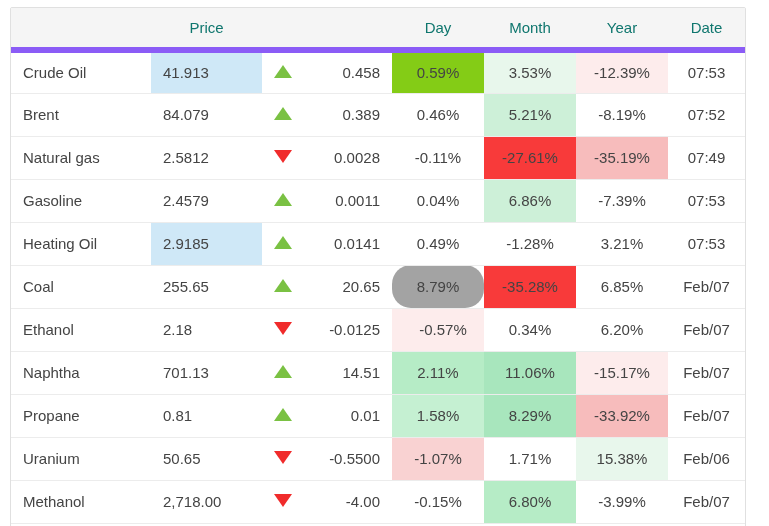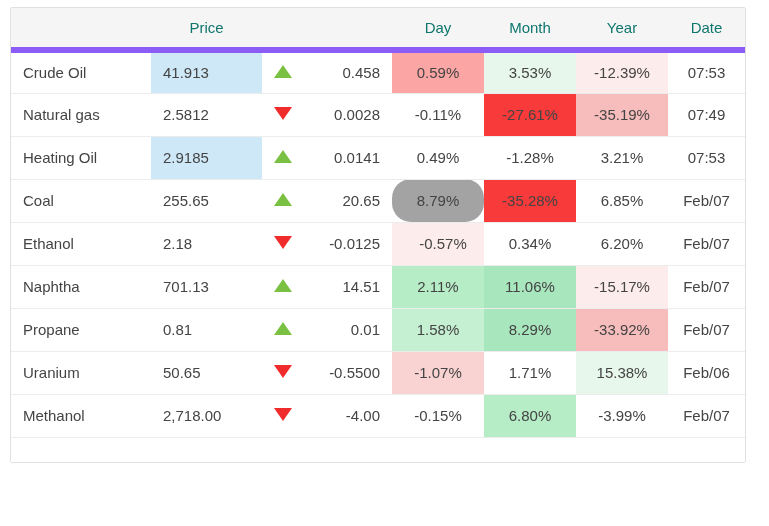--- a/index.html
+++ b/index.html
@@ -120,36 +120,56 @@
         <th class="col-year">Year</th>
         <th class="col-date">Date</th>
       </tr>
     </thead>
     <tbody id="quotes-body">
         <tr>
           <td class="name-cell col-name">Crude Oil</td>
           <td class="price-cell col-price" style="background: rgb(207, 232, 247);">41.913</td>
           <td class="arrow-cell col-arrow"><span class="arrow arrow-up"></span></td>
           <td class="change-cell col-change up">0.458</td>
-          <td class="pct-cell col-day pct-up" style="background: #fca5a5;">0.59%</td>
+          <td class="pct-cell col-day pct-up" style="background: #84cc16;">0.59%</td>
           <td class="pct-cell col-month pct-neutral" style="background: rgb(232, 247, 236);">3.53%</td>
           <td class="pct-cell col-year pct-neutral" style="background: rgb(253, 236, 236);">-12.39%</td>
           <td class="date-cell col-date">07:53</td>
+        </tr>
+        <tr>
+          <td class="name-cell col-name">Brent</td>
+          <td class="price-cell col-price">84.079</td>
+          <td class="arrow-cell col-arrow"><span class="arrow arrow-up"></span></td>
+          <td class="change-cell col-change up">0.389</td>
+          <td class="pct-cell col-day pct-up">0.46%</td>
+          <td class="pct-cell col-month pct-neutral" style="background: rgb(205, 240, 216);">5.21%</td>
+          <td class="pct-cell col-year pct-neutral">-8.19%</td>
+          <td class="date-cell col-date">07:52</td>
         </tr>
         <tr>
           <td class="name-cell col-name">Natural gas</td>
           <td class="price-cell col-price">2.5812</td>
           <td class="arrow-cell col-arrow"><span class="arrow arrow-down"></span></td>
           <td class="change-cell col-change down">0.0028</td>
           <td class="pct-cell col-day pct-down">-0.11%</td>
           <td class="pct-cell col-month pct-neutral" style="background: rgb(248, 58, 58);">-27.61%</td>
           <td class="pct-cell col-year pct-neutral" style="background: rgb(247, 188, 188);">-35.19%</td>
           <td class="date-cell col-date">07:49</td>
         </tr>
         <tr>
+          <td class="name-cell col-name">Gasoline</td>
+          <td class="price-cell col-price">2.4579</td>
+          <td class="arrow-cell col-arrow"><span class="arrow arrow-up"></span></td>
+          <td class="change-cell col-change up">0.0011</td>
+          <td class="pct-cell col-day pct-up">0.04%</td>
+          <td class="pct-cell col-month pct-neutral" style="background: rgb(205, 240, 216);">6.86%</td>
+          <td class="pct-cell col-year pct-neutral">-7.39%</td>
+          <td class="date-cell col-date">07:53</td>
+        </tr>
+        <tr>
           <td class="name-cell col-name">Heating Oil</td>
           <td class="price-cell col-price" style="background: rgb(207, 232, 247);">2.9185</td>
           <td class="arrow-cell col-arrow"><span class="arrow arrow-up"></span></td>
           <td class="change-cell col-change up">0.0141</td>
           <td class="pct-cell col-day pct-up">0.49%</td>
           <td class="pct-cell col-month pct-neutral">-1.28%</td>
           <td class="pct-cell col-year pct-neutral">3.21%</td>
           <td class="date-cell col-date">07:53</td>
         </tr>
         <tr>

